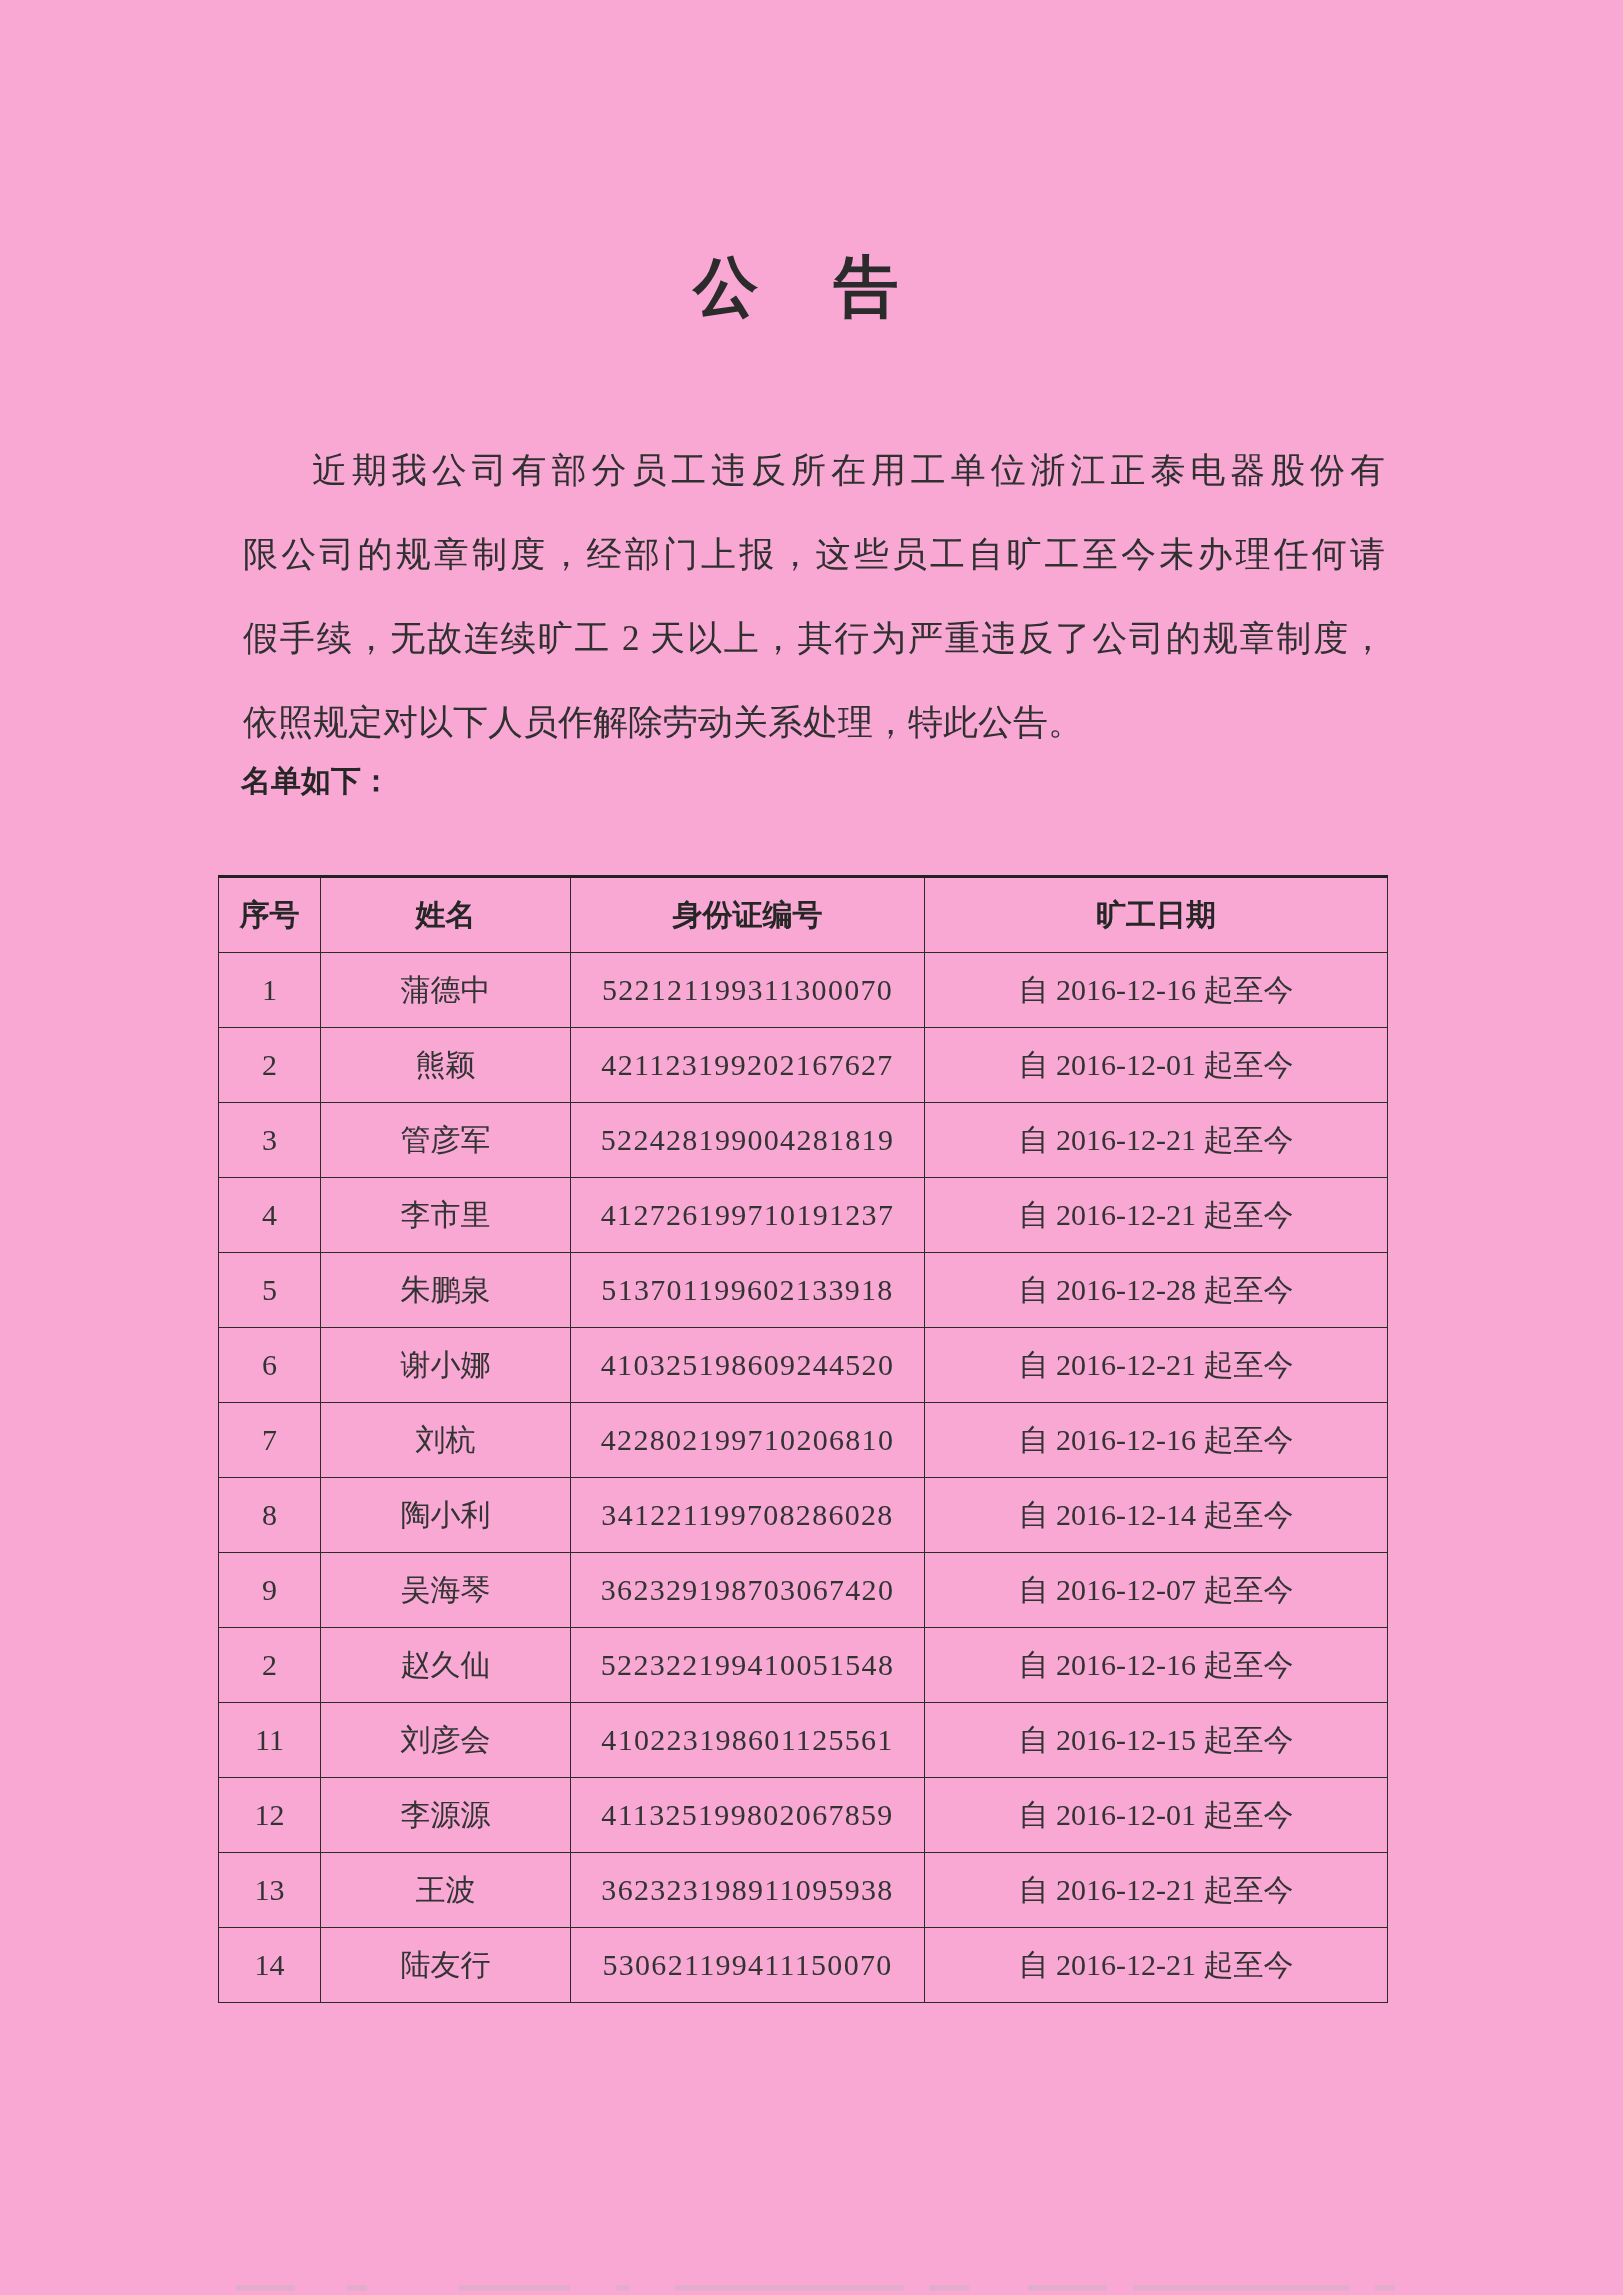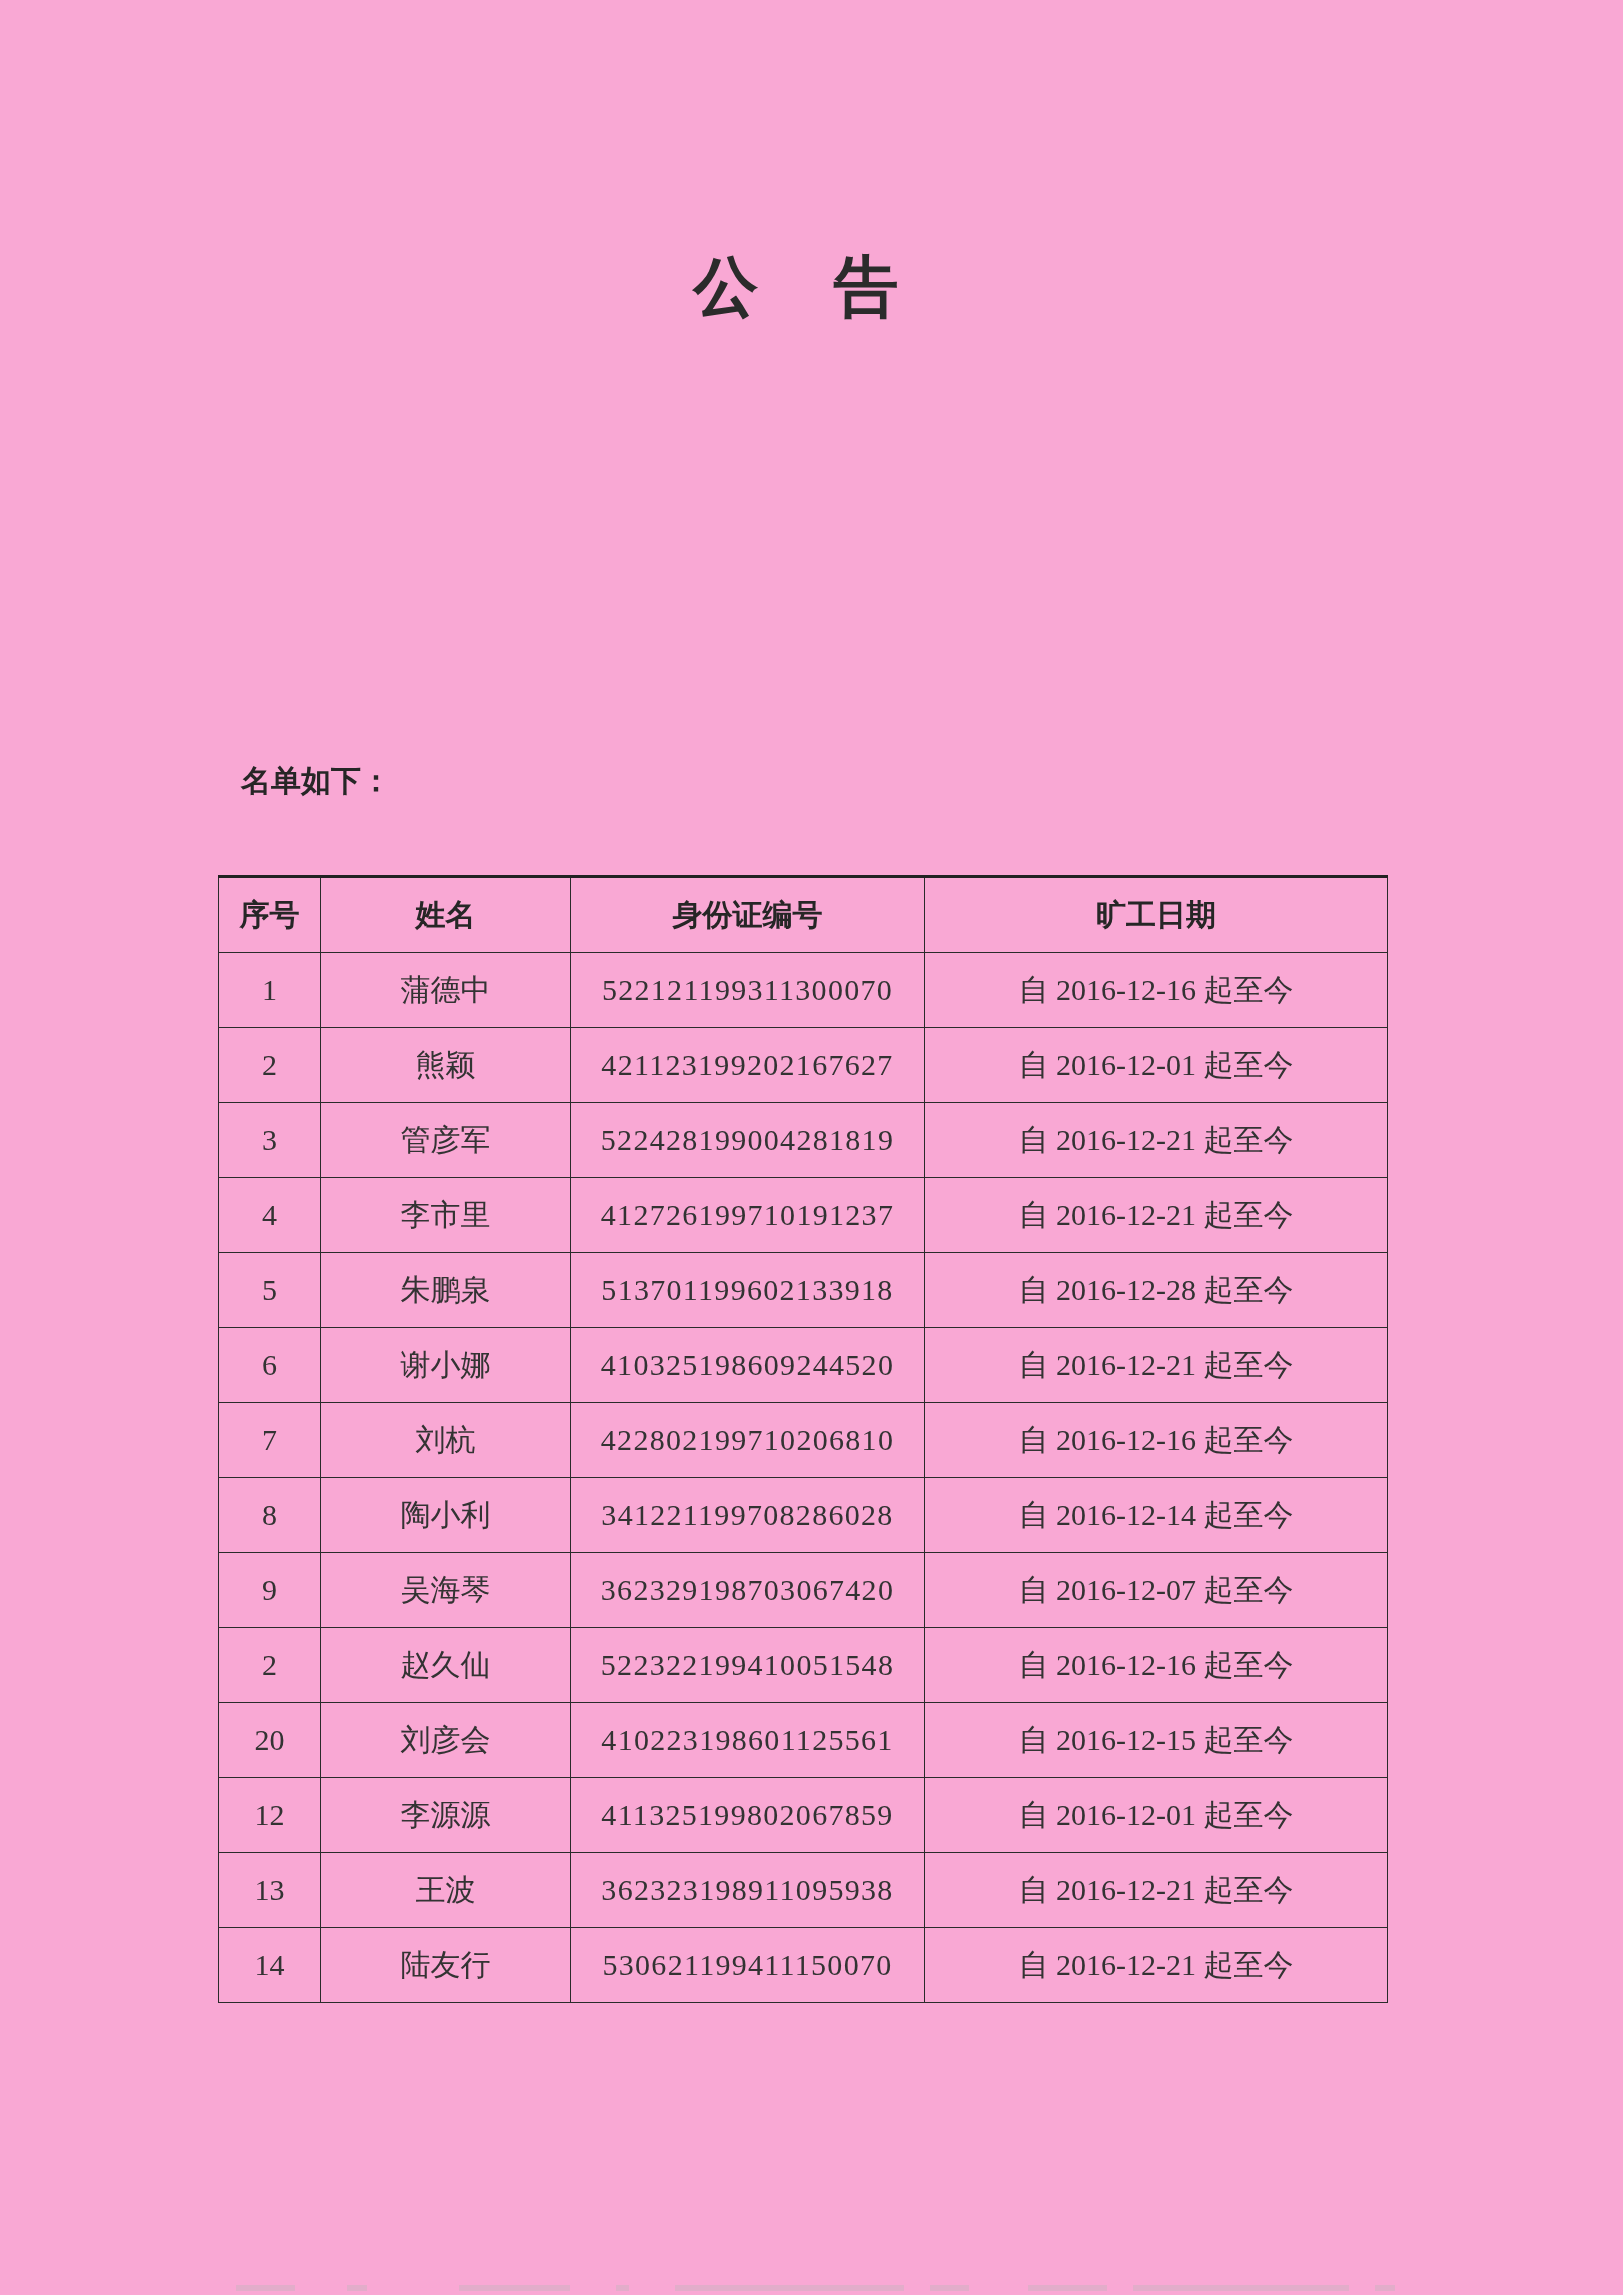--- a/index.html
+++ b/index.html
@@ -111,20 +111,26 @@
     display: block;
   }
 </style>
 </head>
 <body>
 
 <div class="page">
 
   <div class="doc-title">公　告</div>
 
+  <div class="body-text">
+    <div class="body-line indent">近期我公司有部分员工违反所在用工单位浙江正泰电器股份有</div>
+    <div class="body-line">限公司的规章制度，经部门上报，这些员工自旷工至今未办理任何请</div>
+    <div class="body-line">假手续，无故连续旷工 2 天以上，其行为严重违反了公司的规章制度，</div>
+    <div class="body-line last">依照规定对以下人员作解除劳动关系处理，特此公告。</div>
+  </div>
 
   <div class="list-label">名单如下：</div>
 
   <table class="roster">
     <colgroup>
       <col class="c-no">
       <col class="c-name">
       <col class="c-id">
       <col class="c-date">
     </colgroup>
@@ -192,21 +198,21 @@
         <td class="id-cell">362329198703067420</td>
         <td>自 2016-12-07 起至今</td>
       </tr>
         <tr>
         <td>2</td>
         <td>赵久仙</td>
         <td class="id-cell">522322199410051548</td>
         <td>自 2016-12-16 起至今</td>
       </tr>
         <tr>
-        <td>20</td>
+        <td>11</td>
         <td>刘彦会</td>
         <td class="id-cell">410223198601125561</td>
         <td>自 2016-12-15 起至今</td>
       </tr>
         <tr>
         <td>12</td>
         <td>李源源</td>
         <td class="id-cell">411325199802067859</td>
         <td>自 2016-12-01 起至今</td>
       </tr>

